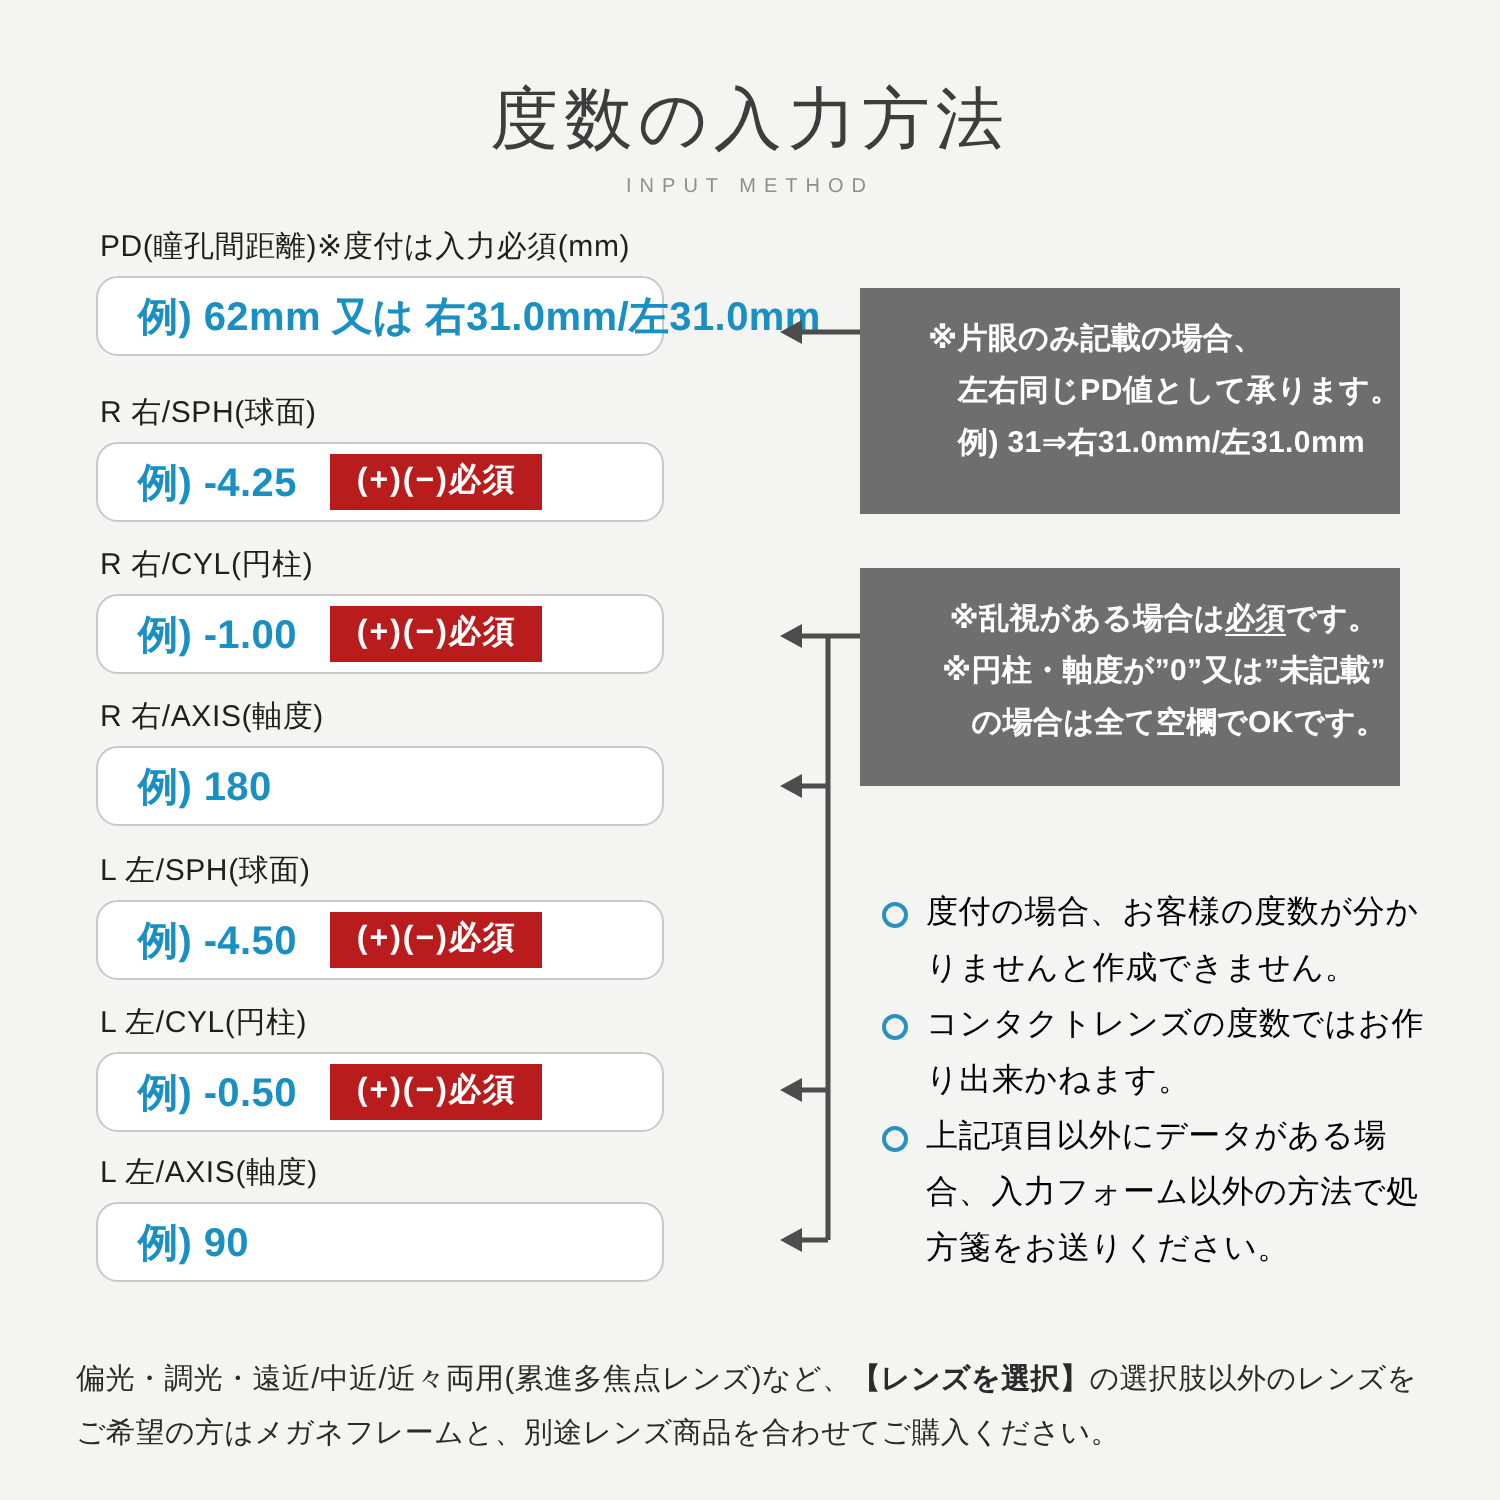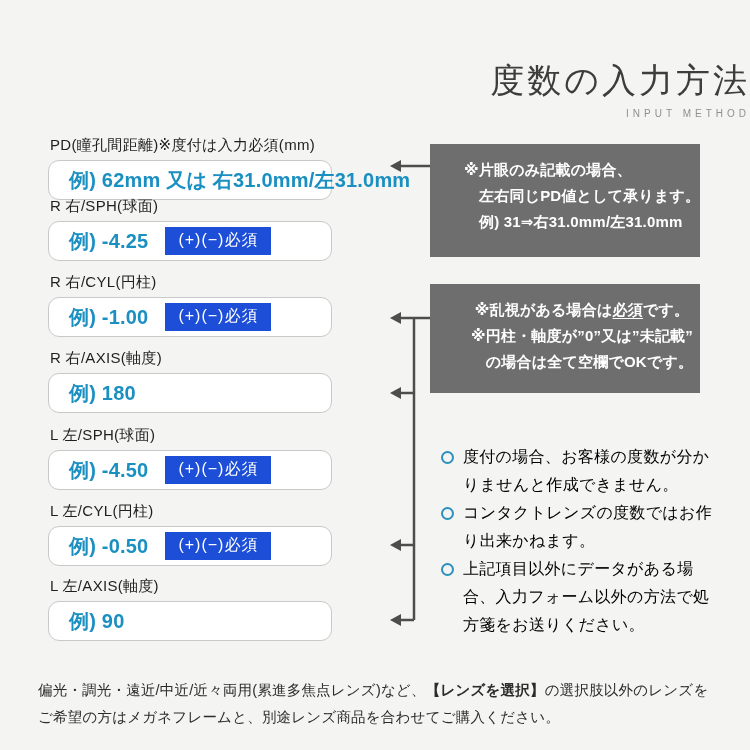--- a/index.html
+++ b/index.html
@@ -7,21 +7,21 @@
     width:750px;height:750px;
     background:#f4f4f3;
     font-family:"Liberation Sans","DejaVu Sans",sans-serif;
     position:relative;
     overflow:hidden;
     -webkit-font-smoothing:antialiased;
   }
   .canvas{position:absolute;inset:0;width:750px;height:750px;}
 
   
-  .hdr{position:absolute;top:40px;left:0;width:750px;text-align:right;margin-top:20px;}
+  .hdr{position:absolute;top:40px;left:0;width:750px;text-align:center;}
   .title{
     font-size:34px;font-weight:500;color:#3d3d3d;
     letter-spacing:3px;margin:0;line-height:1.2;
   }
   .subtitle{
     margin-top:7px;font-size:10px;color:#8f8f8f;
     letter-spacing:4px;font-weight:400;
   }
 
   
@@ -35,22 +35,22 @@
     width:284px;height:40px;
     background:#ffffff;border:1px solid #c9c9c9;border-radius:11px;
     display:flex;align-items:center;gap:17px;
     padding-left:20px;box-sizing:border-box;
   }
   .example{
     font-size:20px;font-weight:bold;color:#1a8fc1;
     letter-spacing:0.2px;white-space:nowrap;
   }
   .badge{
-    background:#1d4ed8;color:#ffffff;
-    font-size:16px;font-weight:normal;
+    background:#b91c1c;color:#ffffff;
+    font-size:16px;font-weight:bold;
     padding:3px 13px 4px 13px;letter-spacing:1px;white-space:nowrap;
   }
 
   
   .callout{
     position:absolute;left:430px;width:270px;height:113px;
     background:#6e6e6e;color:#ffffff;
     box-sizing:border-box;padding:13px 0 0 34px;
   }
   .callout p{
@@ -92,21 +92,21 @@
 </head>
 <body>
 
 <div class="canvas">
 
   <div class="hdr">
     <h1 class="title">度数の入力方法</h1>
     <div class="subtitle">INPUT METHOD</div>
   </div>
 
-  <div class="field" style="top:136px">
+  <div class="field" style="top:114px">
     <div class="field-label">PD(瞳孔間距離)※度付は入力必須(mm)</div>
     <div class="field-box">
       <span class="example">例) 62mm 又は 右31.0mm/左31.0mm</span>
     </div>
   </div>
 
   <div class="field" style="top:197px">
     <div class="field-label">R 右/SPH(球面)</div>
     <div class="field-box">
       <span class="example">例) -4.25</span>

